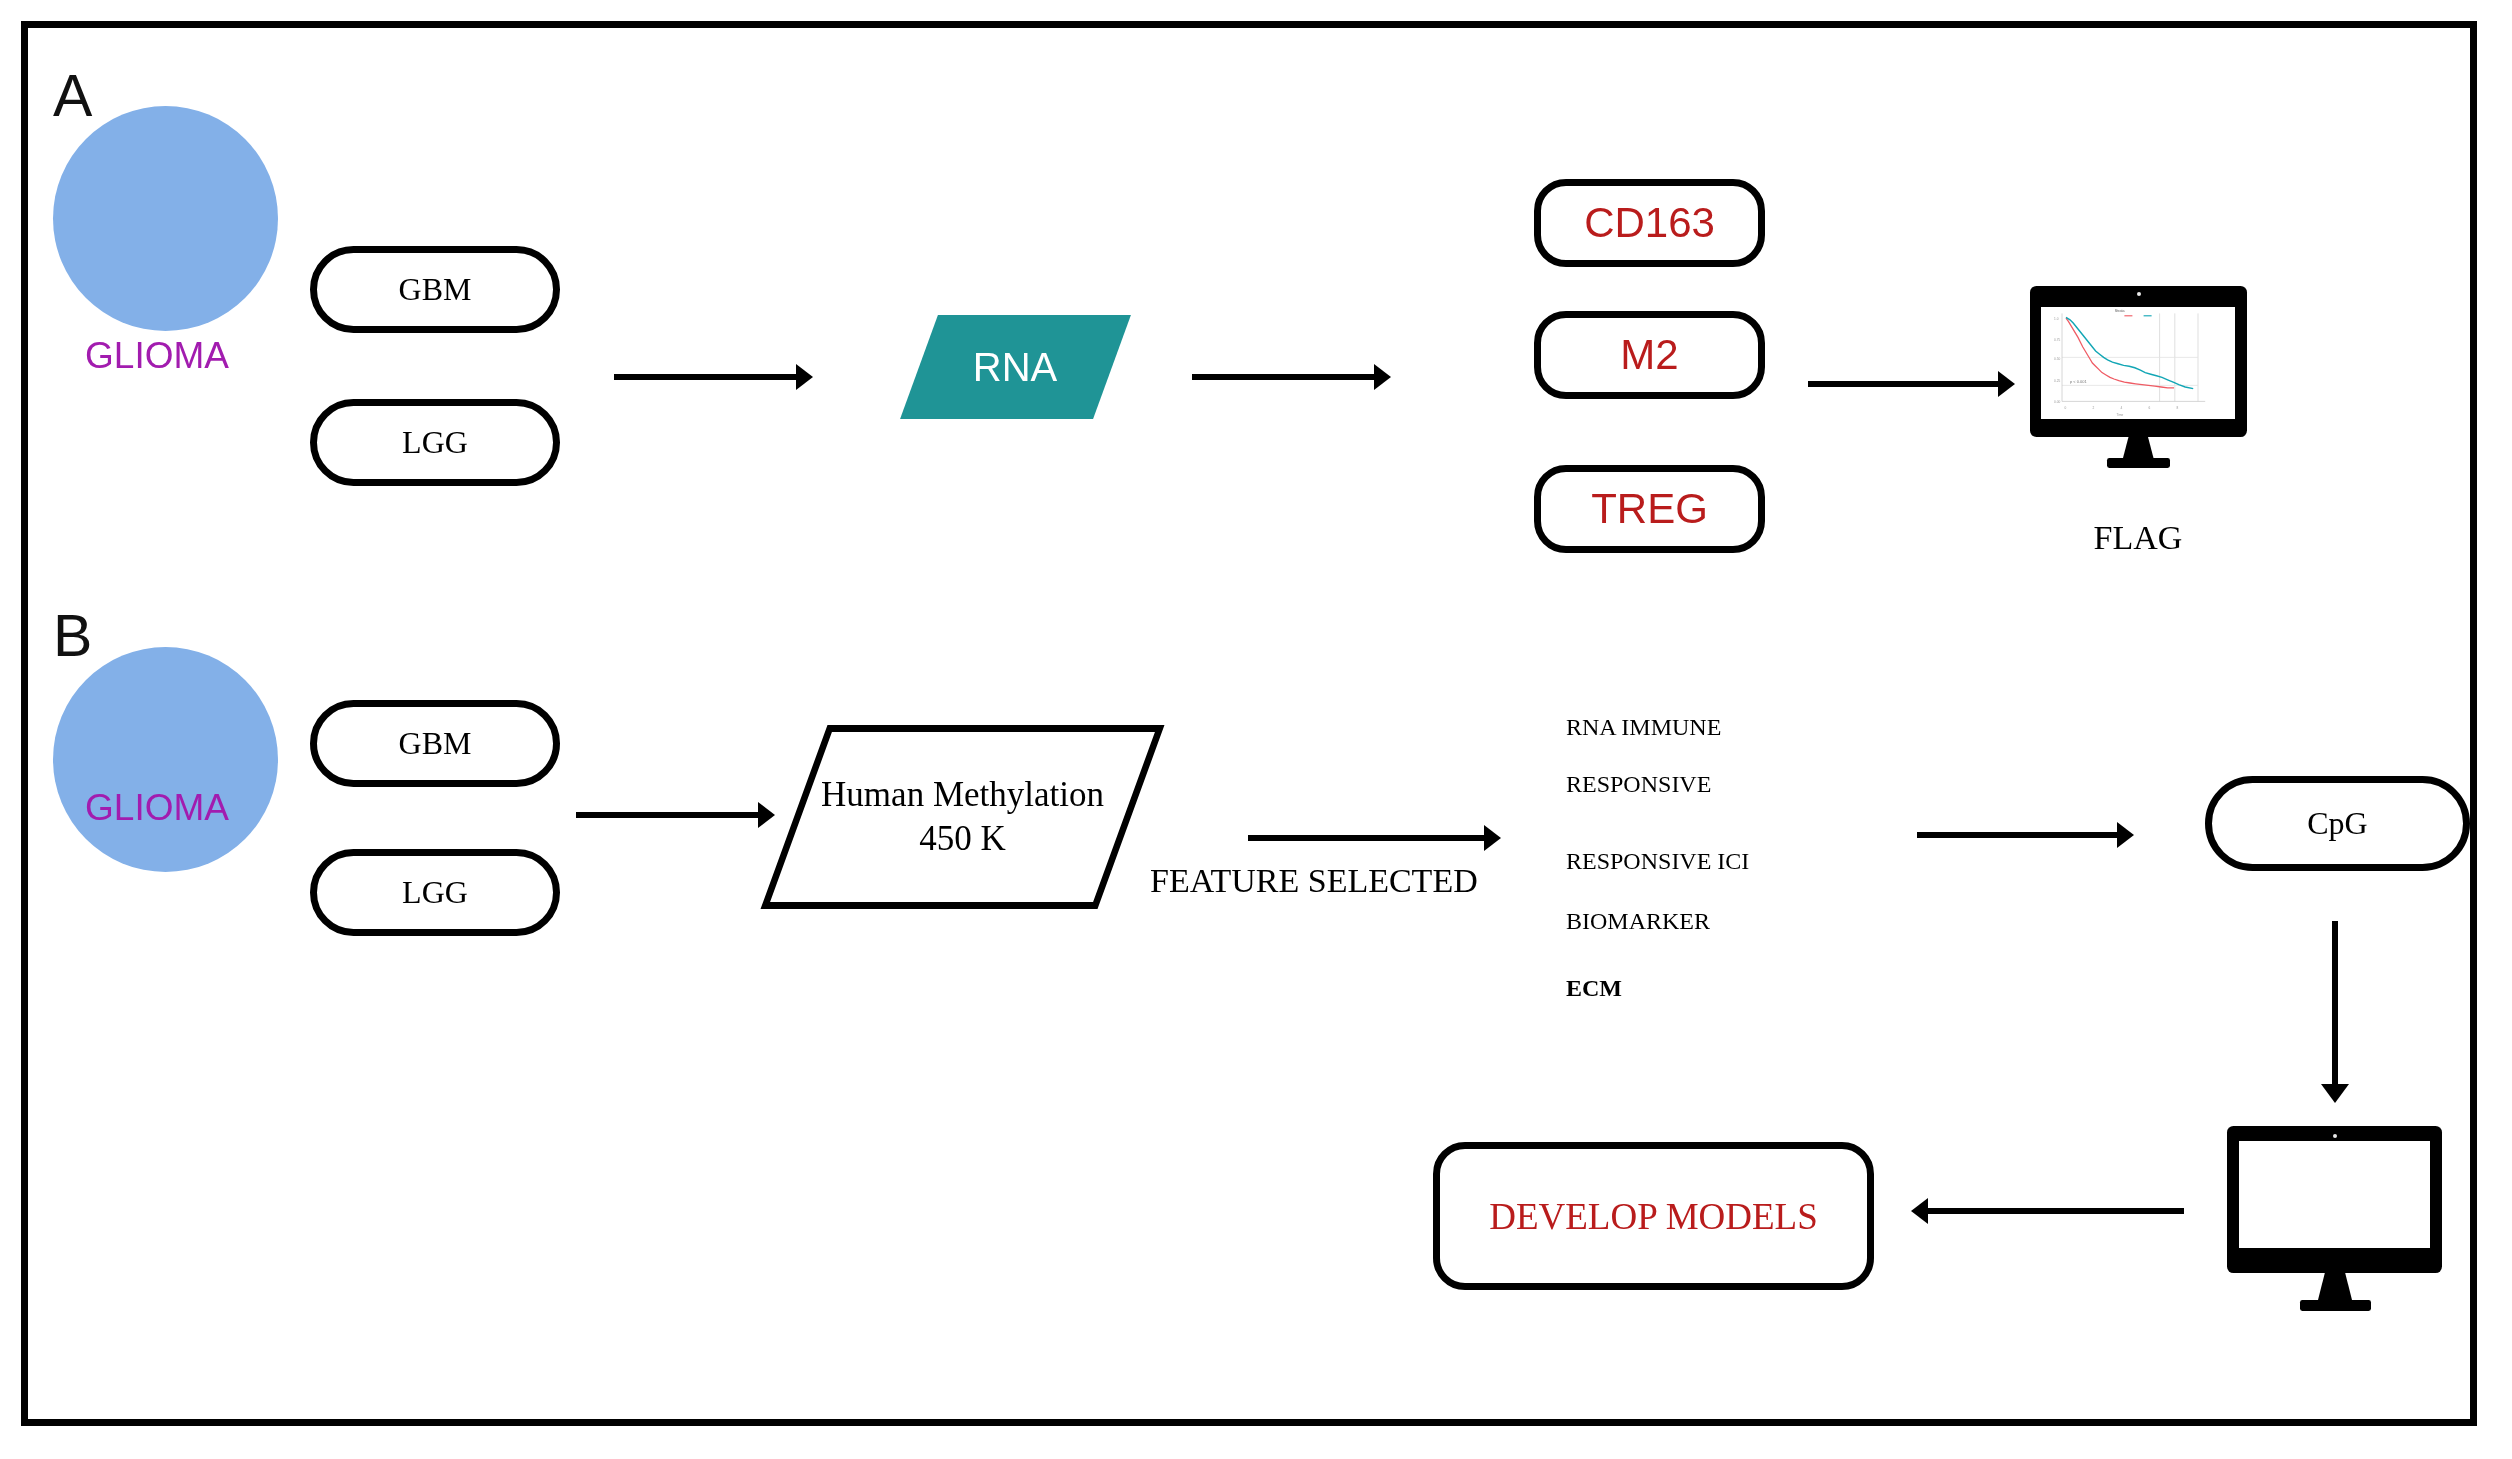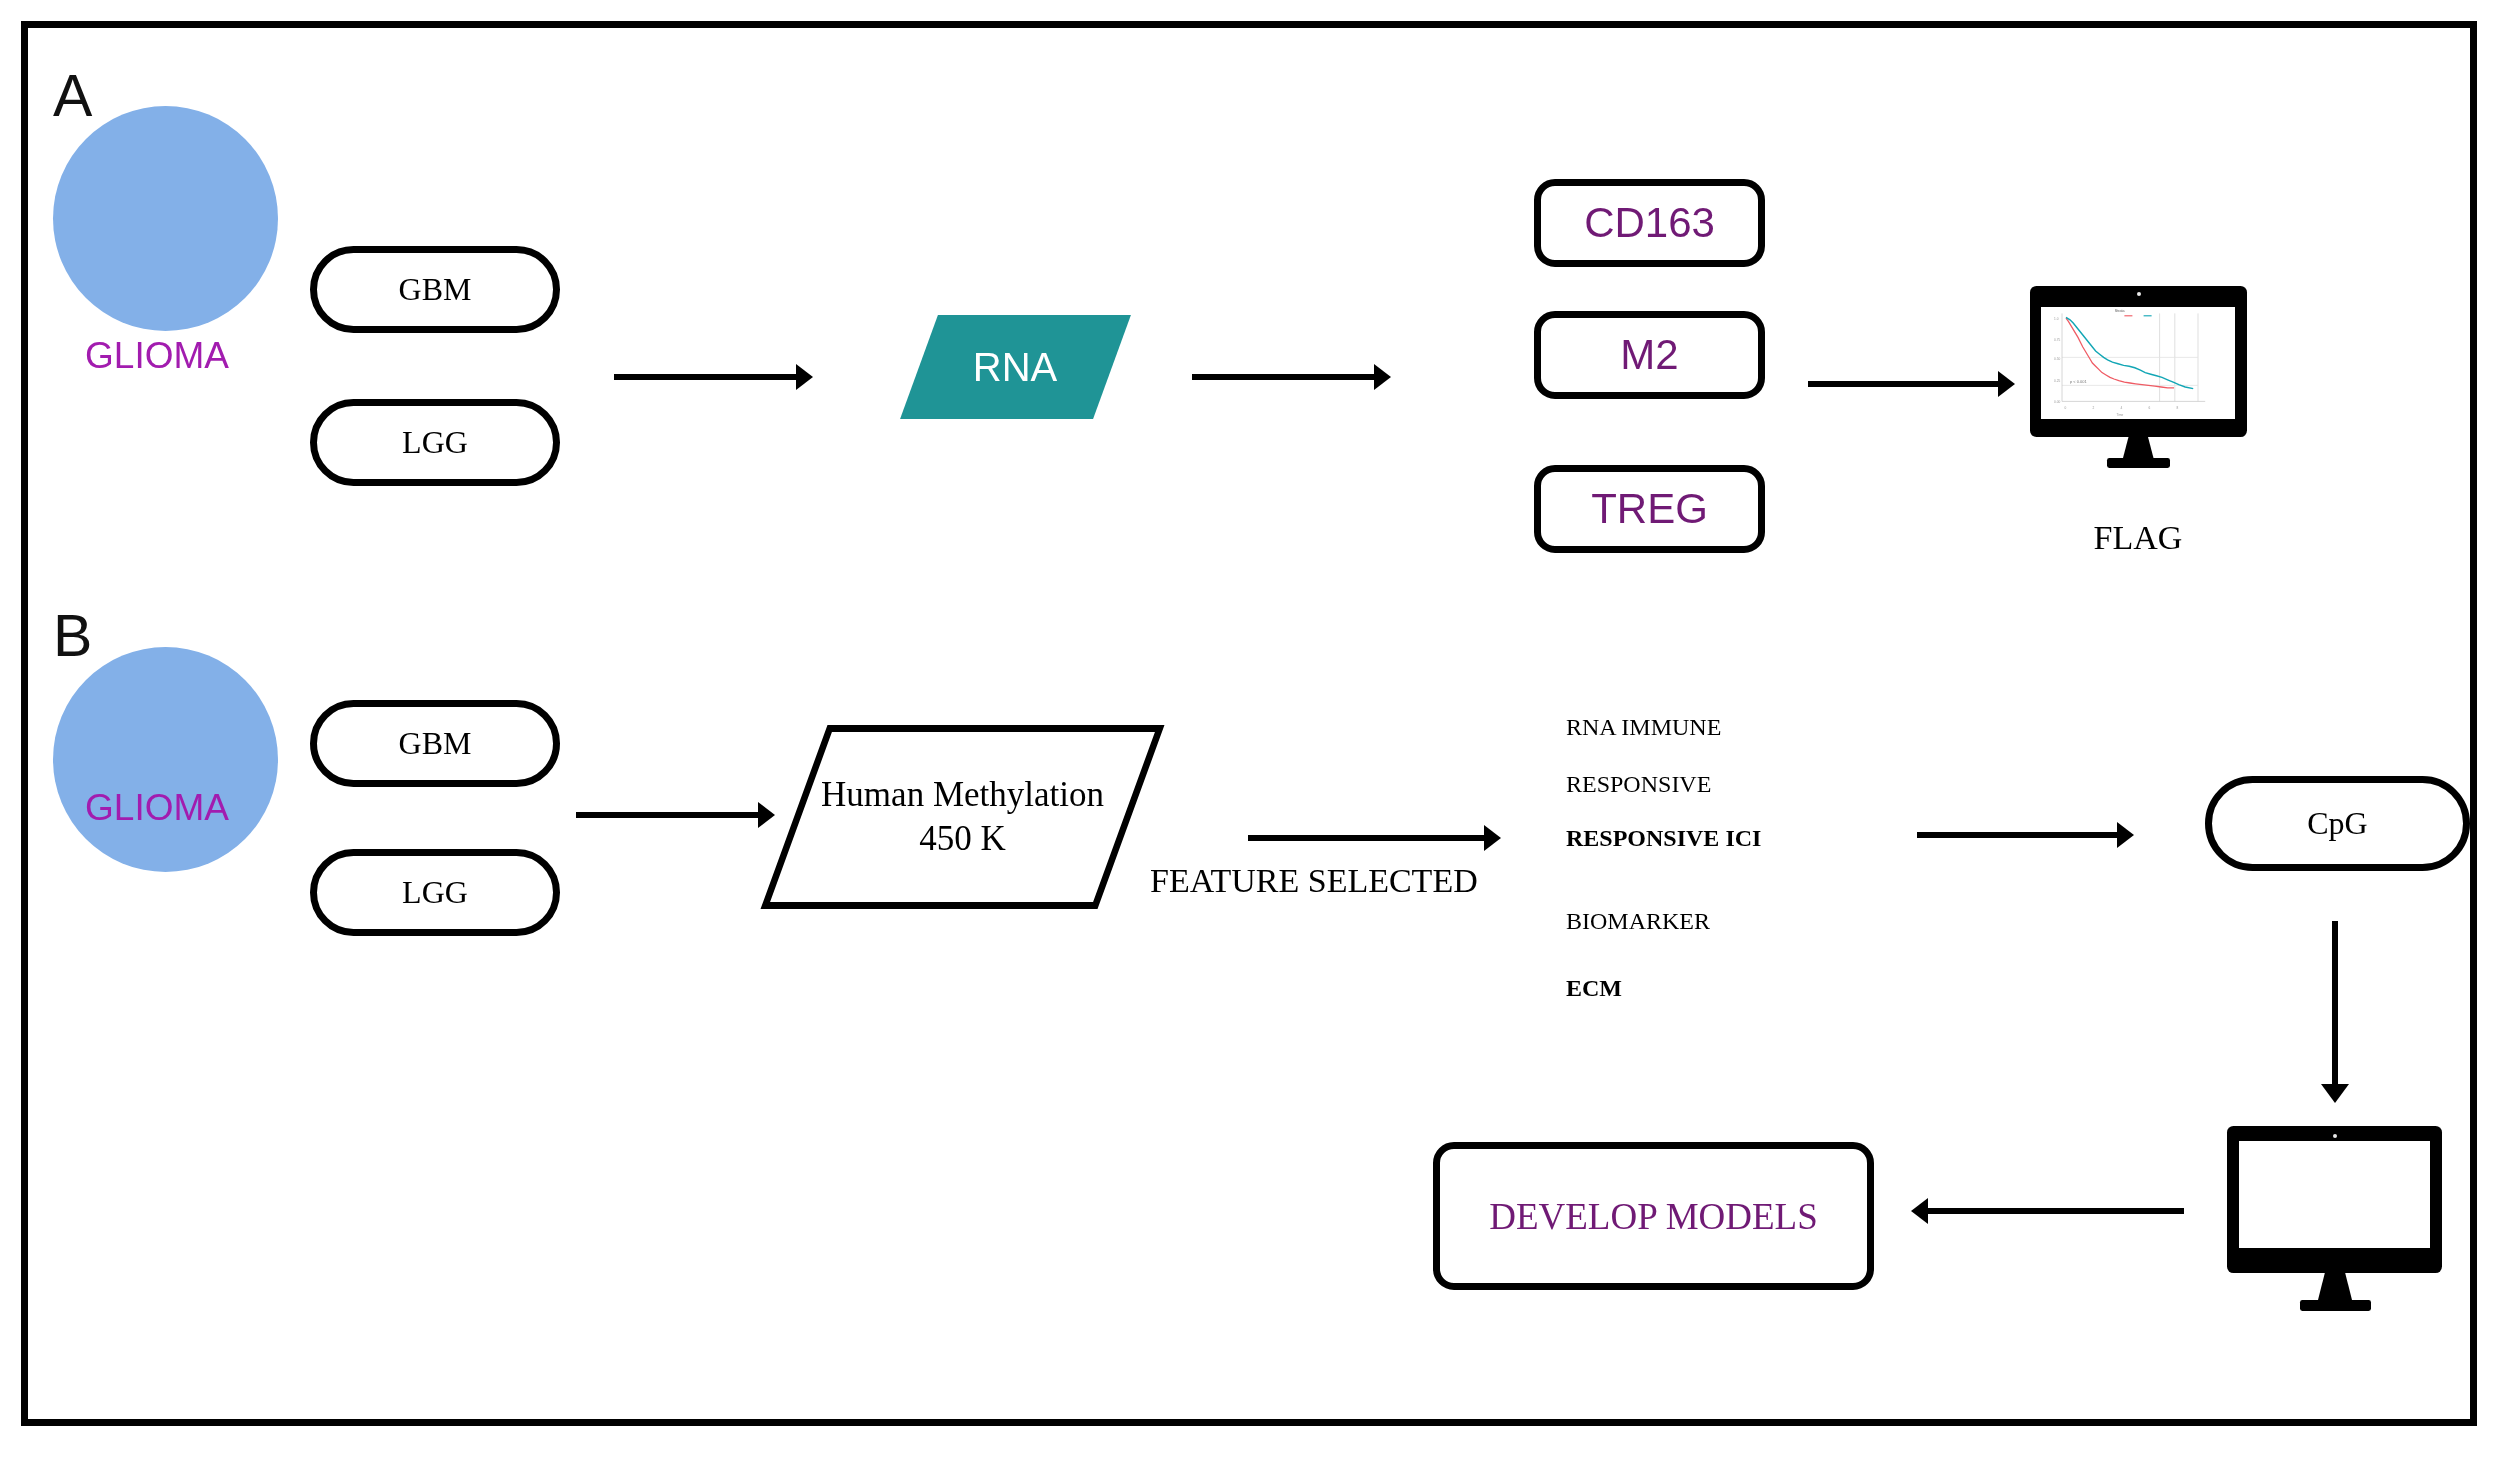--- a/index.html
+++ b/index.html
@@ -38,24 +38,24 @@
     box-sizing:border-box;
     display:flex; align-items:center; justify-content:center;
     font-family:"Liberation Serif",serif;
     font-size:32px; color:#000;text-align:center;
   }
 
   
   .rbox{
     background:#fff;
     border:7.2px solid #000;
-    border-radius:21px;
-    box-sizing:border-box;
-    display:flex; align-items:center; justify-content:center;
-    color:#701a75;
+    border-radius:32px;
+    box-sizing:border-box;
+    display:flex; align-items:center; justify-content:center;
+    color:#b91c1c;
   }
   .rbox.sans{ font-family:"Liberation Sans",sans-serif; font-size:42px; }
   .rbox.serif{ font-family:"Liberation Serif",serif; font-size:37px; }
 
   
   .para-fill{
     background:#1f9496;
     transform:skewX(-20deg);
     display:flex; align-items:center; justify-content:center;
   }
@@ -233,21 +233,21 @@
 
   <div class="abs para-out" style="left:766px;top:697px;width:337px;height:184px;">
     <span><span>Human Methylation</span><br><span>450 K</span></span>
   </div>
 
   <div class="abs arrow-h" style="left:1220px;top:807px;width:237px;"></div>
   <div class="abs txt feature-label" style="left:1122px;top:834px;">FEATURE SELECTED</div>
 
   <div class="abs txt list-item" style="left:1538px;top:687px;">RNA IMMUNE</div>
   <div class="abs txt list-item" style="left:1538px;top:744px;">RESPONSIVE</div>
-  <div class="abs txt list-item" style="left:1538px;top:798px;font-weight:bold;">RESPONSIVE ICI</div>
+  <div class="abs txt list-item" style="left:1538px;top:821px;">RESPONSIVE ICI</div>
   <div class="abs txt list-item" style="left:1538px;top:881px;">BIOMARKER</div>
   <div class="abs txt list-item" style="left:1538px;top:948px;font-weight:bold;">ECM</div>
 
   <div class="abs arrow-h" style="left:1889px;top:804px;width:201px;"></div>
 
   <div class="abs pill" style="left:2177px;top:748px;width:265px;height:95px;">
     <span>CpG</span>
   </div>
 
   <div class="abs arrow-v" style="left:2304px;top:893px;height:164px;"></div>

